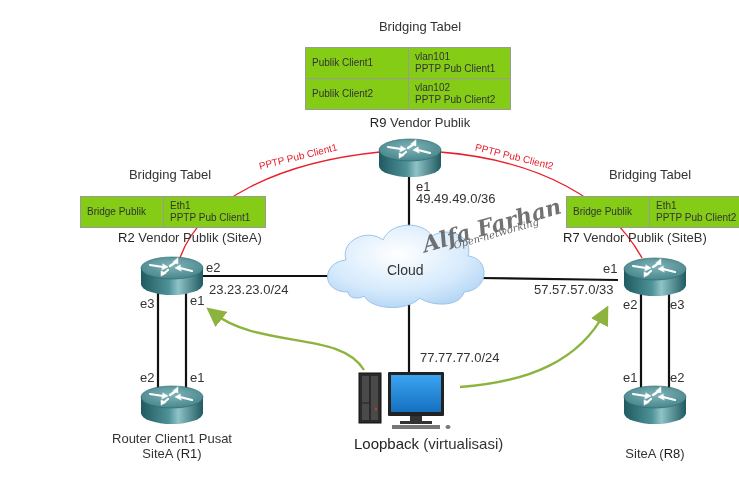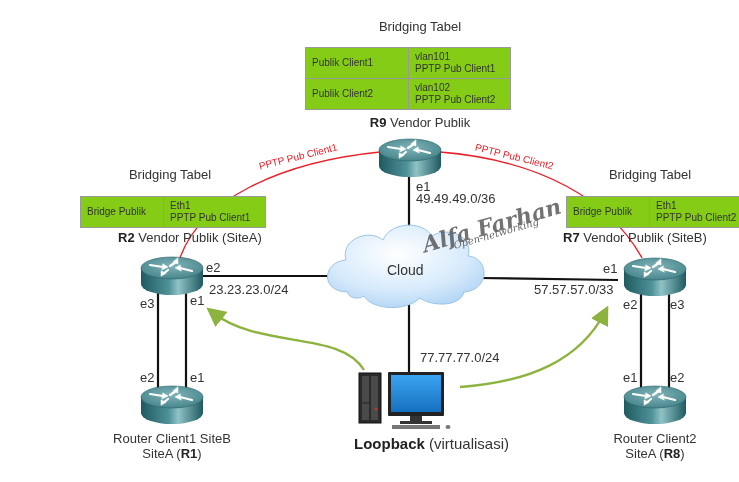--- a/index.html
+++ b/index.html
@@ -5,21 +5,21 @@
   html, body { margin:0; padding:0; background:#ffffff; }
   body { width:739px; height:482px; position:relative; overflow:hidden;
          font-family:"Liberation Sans", sans-serif; color:#333; }
   #stage { position:absolute; left:8px; top:0; width:739px; height:482px;margin-left:42px; }
   .lbl { position:absolute; font-size:13px; color:#333; white-space:nowrap; line-height:14px; }
   .title { position:absolute; font-size:13px; color:#333; white-space:nowrap; }
   .center { text-align:center; }
   table.bt { position:absolute; border-collapse:collapse; background:#84cc16; font-size:10px; color:#333; }
   table.bt td { border:1px solid #9a9a9a; padding:2px 6px; line-height:12px; vertical-align:middle; }
   .red { color:#e8202a; }
-  b { font-weight:bold; color:#222; }
+  b { font-weight:normal; color:#222; }
   .wm1 { position:absolute; font-family:"DejaVu Serif", serif; font-style:italic; font-weight:bold;
          font-size:22px; color:#5a5a5a; opacity:0.85; transform:rotate(-16deg); white-space:nowrap; }
   .wm2 { position:absolute; font-family:"DejaVu Serif", serif; font-style:italic;
          font-size:10px; color:#666; transform:rotate(-16deg); white-space:nowrap; }
 </style>
 </head>
 <body>
 
 <div id="stage">
 <svg width="739" height="482" style="position:absolute;left:0;top:0">
@@ -173,23 +173,22 @@
 <div class="lbl" style="left:90px;top:297px">e3</div>
 <div class="lbl" style="left:140px;top:294px">e1</div>
 
 <div class="lbl" style="left:553px;top:262px">e1</div>
 <div class="lbl" style="left:484px;top:283px">57.57.57.0/33</div>
 <div class="lbl" style="left:573px;top:298px">e2</div>
 <div class="lbl" style="left:620px;top:298px">e3</div>
 
 <div class="lbl" style="left:90px;top:371px">e2</div>
 <div class="lbl" style="left:140px;top:371px">e1</div>
-<div class="title center" style="left:52px;top:431px;width:140px">Router Client1 SiteB</div>
+<div class="title center" style="left:52px;top:431px;width:140px">Router Client1 Pusat</div>
 <div class="title center" style="left:52px;top:446px;width:140px"><span>SiteA (</span><b>R1</b><span>)</span></div>
 
 <div class="lbl" style="left:573px;top:371px">e1</div>
 <div class="lbl" style="left:620px;top:371px">e2</div>
-<div class="title center" style="left:540px;top:431px;width:130px">Router Client2</div>
 <div class="title center" style="left:540px;top:446px;width:130px"><span>SiteA (</span><b>R8</b><span>)</span></div>
 
 <div class="lbl" style="left:370px;top:351px">77.77.77.0/24</div>
 <div class="lbl" style="left:304px;top:437px;font-size:15px"><b>Loopback</b><span> (virtualisasi)</span></div>
 </div>
 
 </body></html>

